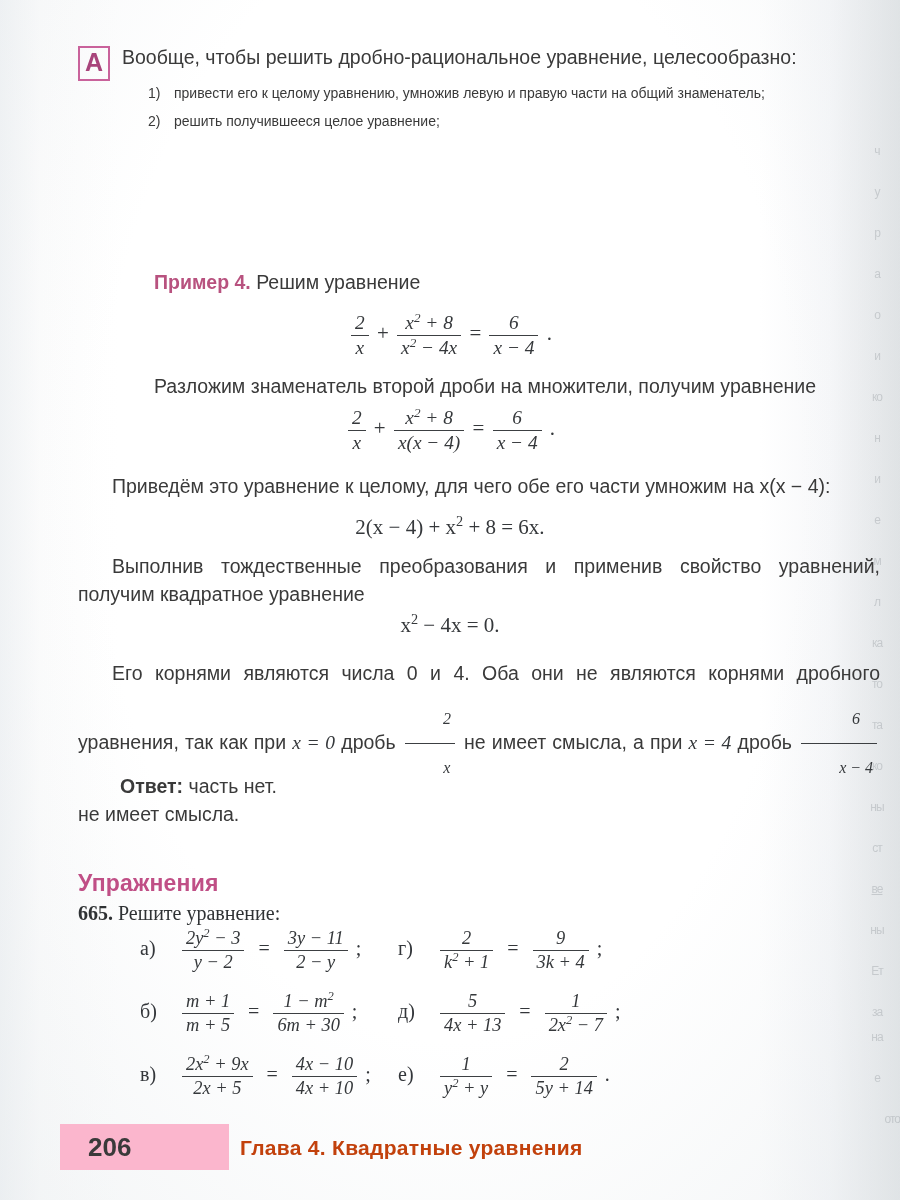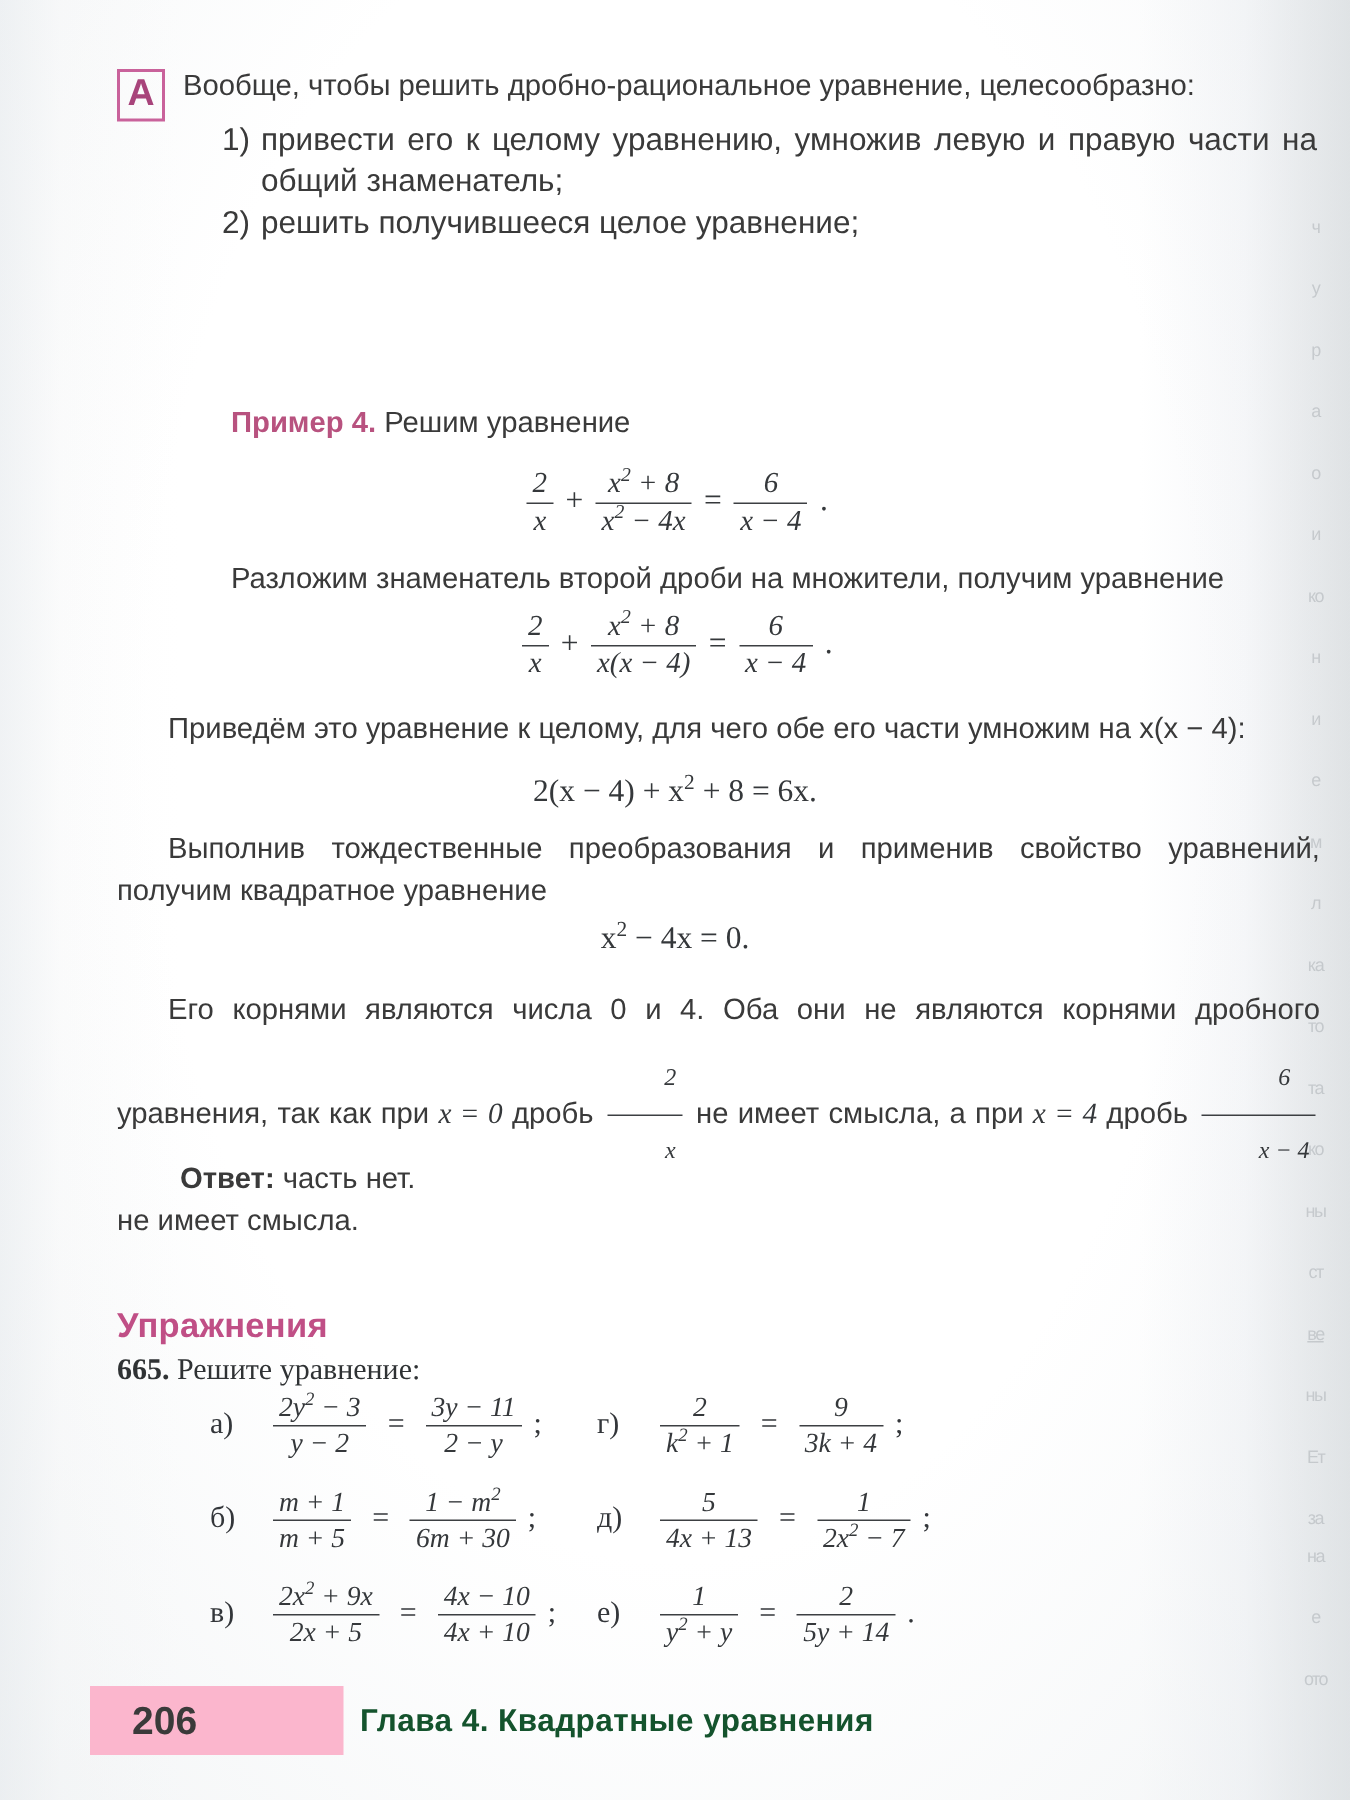--- a/index.html
+++ b/index.html
@@ -38,21 +38,21 @@
   .rule-text{
     margin-left:44px;
     font-size:19.5px;line-height:27px;
     text-align:justify;
     text-justify:inter-word;
     color:#3a3a3a;
   }
   .rule-list{
     margin:9px 0 0 70px;
     padding:0;list-style:none;
-    font-size:21px;line-height:27px;
+    font-size:14px;line-height:27px;
     color:#3a3a3a;
   }
   .rule-list li{
     display:block;
     padding-left:26px;
     text-indent:-26px;
     margin-bottom:1px;
     text-align:justify;
   }
   .rule-list li .num{display:inline-block;width:26px;text-indent:0;}
@@ -135,21 +135,21 @@
     background:#fbb6cd;
   }
   .page-num{
     position:absolute;left:88px;top:1132px;
     font-weight:bold;font-size:26px;
     color:#3a3a3a;
   }
   .chapter{
     position:absolute;left:240px;top:1136px;
     font-weight:bold;font-size:21px;
-    color:#14532d;
+    color:#c2410c;
     letter-spacing:.3px;
   }
 
   
   .edge{
     position:absolute;right:0;top:0;width:46px;height:1200px;
     overflow:hidden;opacity:.30;
     font-size:12px;line-height:23px;
     color:#7d848a;
     text-align:center;
@@ -183,21 +183,21 @@
       <span style="margin-top: 18px;">та</span>
       <span style="margin-top: 18px;">ко</span>
       <span style="margin-top: 18px;">ны</span>
       <span style="margin-top: 18px;">ст</span>
       <span style="margin-top: 18px; text-decoration: underline;">ве</span>
       <span style="margin-top: 18px;">ны</span>
       <span style="margin-top: 18px;">Ет</span>
       <span style="margin-top: 18px;">за</span>
       <span style="margin-top: 2px;">на</span>
       <span style="margin-top: 18px;">е</span>
-      <span style="margin-top: 18px;">ото</span>
+      <span style="margin-top: 18px; text-align: right;">ото</span>
     </div>
 
   <div class="rule-block">
     <div class="a-marker">A</div>
     <div class="rule-text">Вообще, чтобы решить дробно-рациональное уравнение, целесообразно:</div>
     <ul class="rule-list">
       <li><span class="num">1)</span><span>привести его к целому уравнению, умножив левую и правую части на общий знаменатель;</span></li>
       <li><span class="num">2)</span><span>решить получившееся целое уравнение;</span></li>
     </ul>
   </div>

